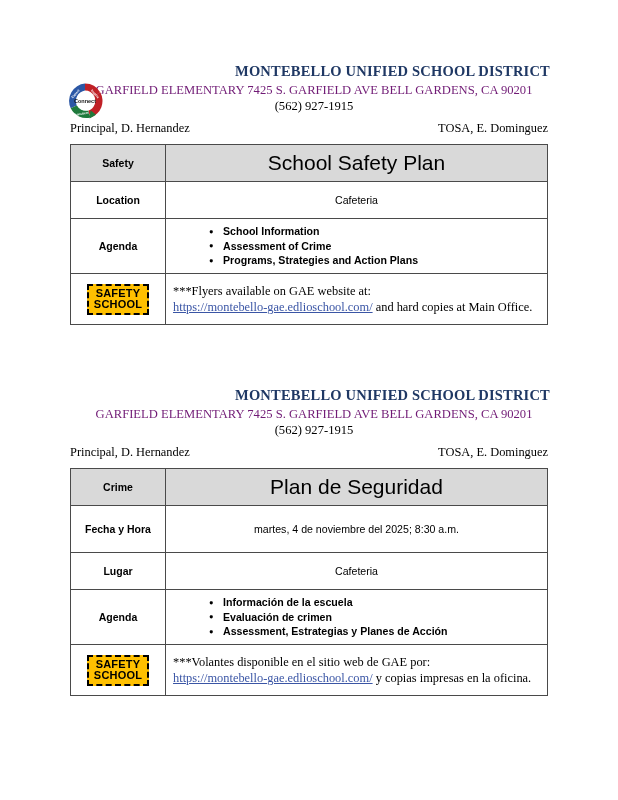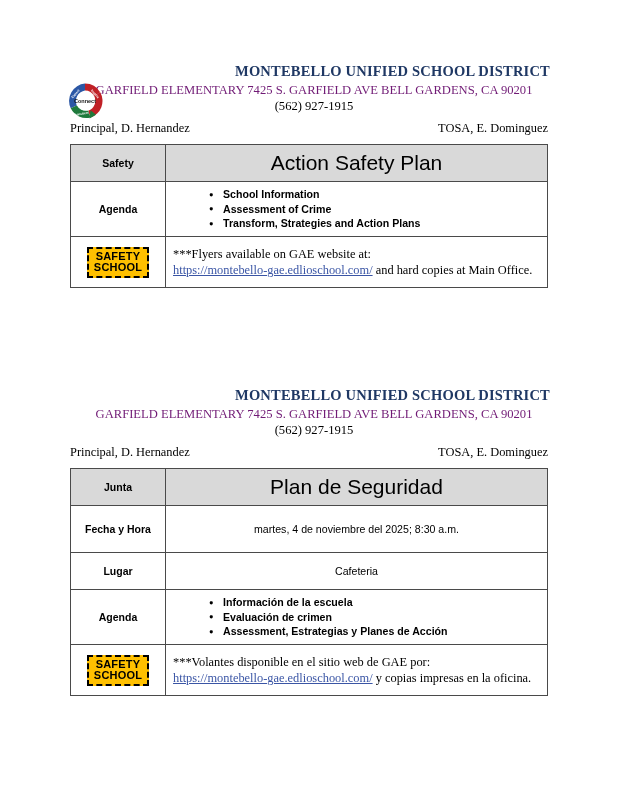--- a/index.html
+++ b/index.html
@@ -202,29 +202,33 @@
       <div class="staff-row">
         <span>Principal, D. Hernandez</span>
         <span>TOSA, E. Dominguez</span>
       </div>
     </div>
 
     <table class="meeting-table">
       <tbody>
           <tr class="row-title">
         <td class="col-label">Safety</td>
-        <td class="title-cell">Action Safety Plan</td>
+        <td class="title-cell">School Safety Plan</td>
+      </tr>
+      <tr class="row-location">
+        <td class="col-label">Location</td>
+        <td class="location-cell">Cafeteria</td>
       </tr>
       <tr class="row-agenda">
         <td class="col-label">Agenda</td>
         <td>
           <ul class="agenda-list">
             <li>School Information</li>
             <li>Assessment of Crime</li>
-            <li>Transform, Strategies and Action Plans</li>
+            <li>Programs, Strategies and Action Plans</li>
           </ul>
         </td>
       </tr>
       <tr class="row-flyer">
         <td class="badge-cell">
           <span class="safety-badge">
             <span>SAFETY</span><br>
             <span>SCHOOL</span>
           </span>
         </td>
@@ -244,21 +248,21 @@
       <div class="phone-line">(562) 927-1915</div>
       <div class="staff-row">
         <span>Principal, D. Hernandez</span>
         <span>TOSA, E. Dominguez</span>
       </div>
     </div>
 
     <table class="meeting-table">
       <tbody>
           <tr class="row-title">
-        <td class="col-label">Junta</td>
+        <td class="col-label">Crime</td>
         <td class="title-cell">Plan de Seguridad</td>
       </tr>
       <tr class="row-datetime">
         <td class="col-label">Fecha y Hora</td>
         <td class="datetime-cell">martes, 4 de noviembre del 2025; 8:30 a.m.</td>
       </tr>
       <tr class="row-location">
         <td class="col-label">Lugar</td>
         <td class="location-cell">Cafeteria</td>
       </tr>

